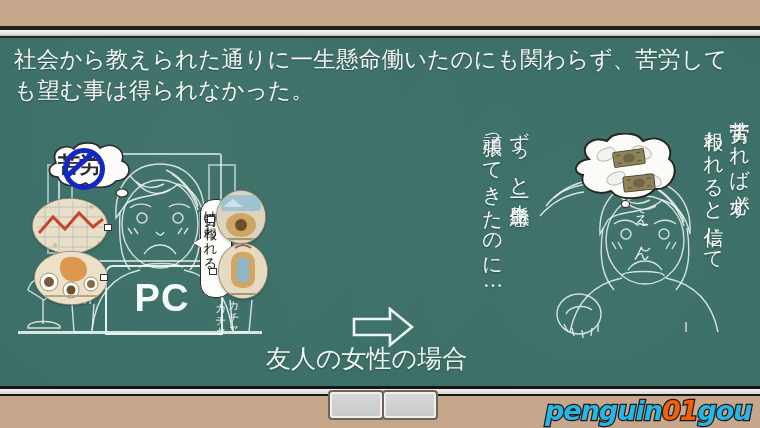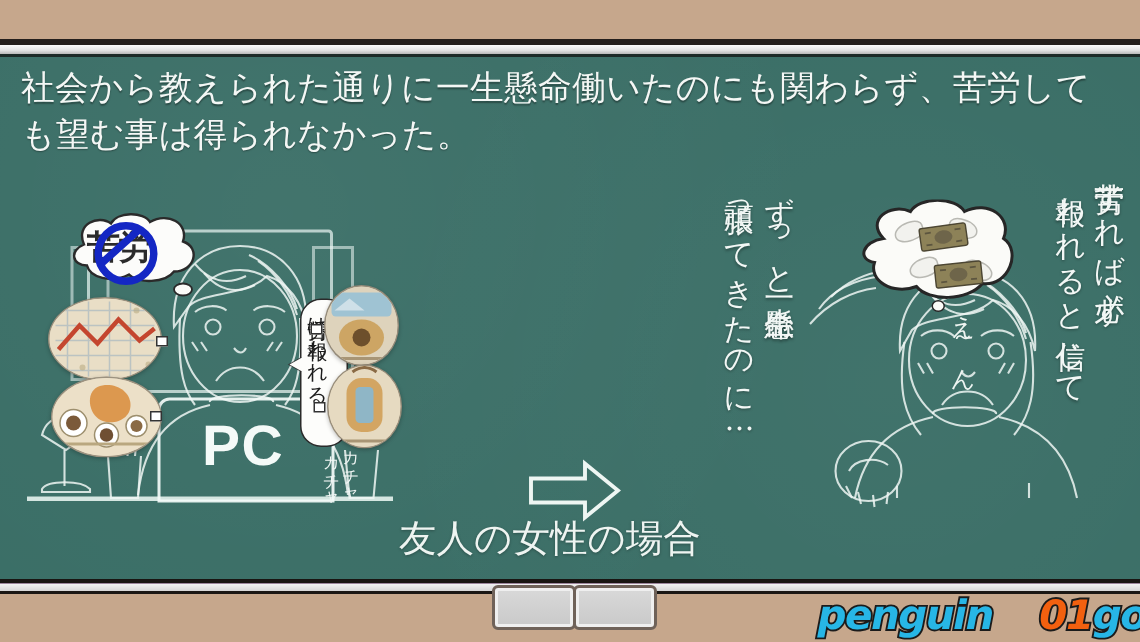--- a/index.html
+++ b/index.html
@@ -1,21 +1,21 @@
 <!DOCTYPE html>
 <html><head>
 <meta charset="utf-8">
 <style>
   html,body{margin:0;padding:0;}
   body{
     width:760px;height:428px;overflow:hidden;
     background:#c6a78c;
     font-family:"Liberation Sans","DejaVu Sans",sans-serif;
   }
-  #stage{position:relative;width:760px;height:428px;background:#701a75;text-decoration:underline;}
+  #stage{position:relative;width:760px;height:428px;background:#000000;text-decoration:underline;}
 
   
   .frame-top-tan{position:absolute;left:0;top:0;width:760px;height:26px;background:#c6a78c;}
   .frame-top-dark{position:absolute;left:0;top:26px;width:760px;height:4px;background:#241f1c;}
   .frame-top-white{position:absolute;left:0;top:30px;width:760px;height:6px;
       background:linear-gradient(#fbfbfb,#e3e3e3 60%,#b9b9b9);}
   .frame-top-dark2{position:absolute;left:0;top:36px;width:760px;height:2px;background:#1d2b28;}
 
   .board{position:absolute;left:0;top:38px;width:760px;height:348px;
       background:#3a6e66;
@@ -35,21 +35,21 @@
   .tray-btn.b1{left:328px;}
   .tray-btn.b2{left:382px;}
 
   
   .logo{position:absolute;left:545px;top:397px;font-size:27px;line-height:27px;
       font-weight:bold;font-style:italic;letter-spacing:-1px;
       font-family:"DejaVu Sans",sans-serif;
       -webkit-text-stroke:2.5px #1b1b1b;paint-order:stroke fill;}
   .logo span{position:relative;}
   .logo .cy{color:#27b6e6;}
-  .logo .or{color:#f2600f;margin-left:31px;}
+  .logo .or{color:#f2600f;}
 
   
   .headline{position:absolute;left:14px;top:6px;width:734px;
       color:#f4f7f5;font-size:22.5px;line-height:31px;font-weight:500;
       letter-spacing:.2px;
       text-shadow:0 1px 1px rgba(0,0,0,.35);
       font-family:"DejaVu Serif","Liberation Serif",serif;}
 
   
   .caption{position:absolute;left:266px;top:304px;color:#eef4f1;font-size:25px;

